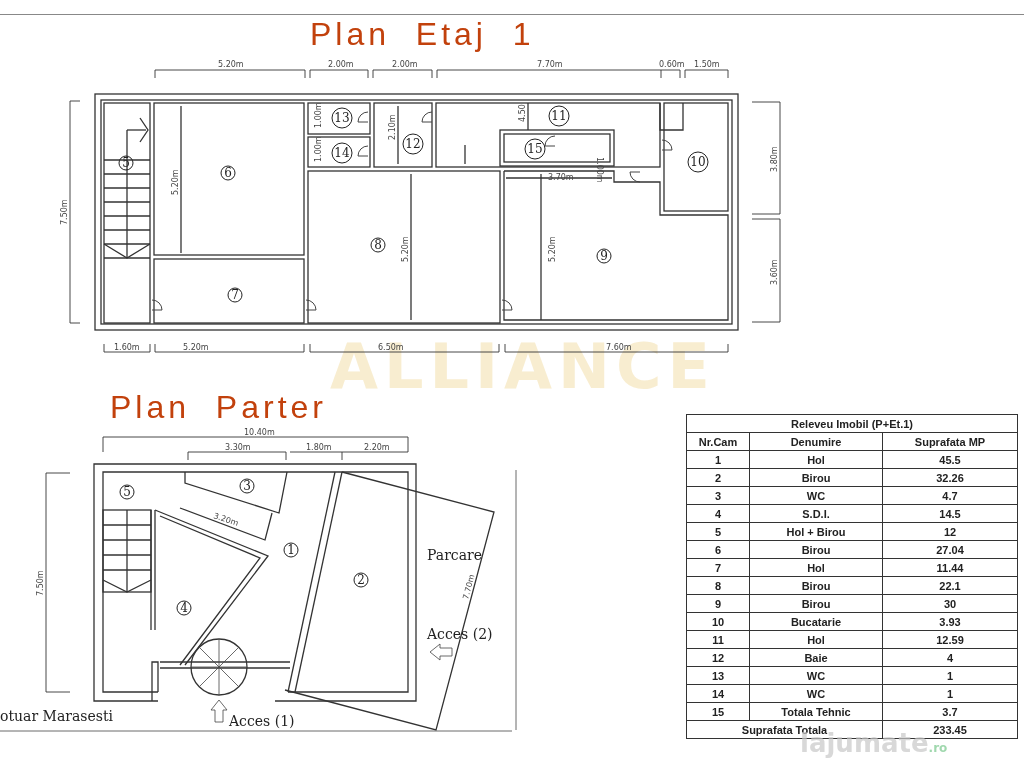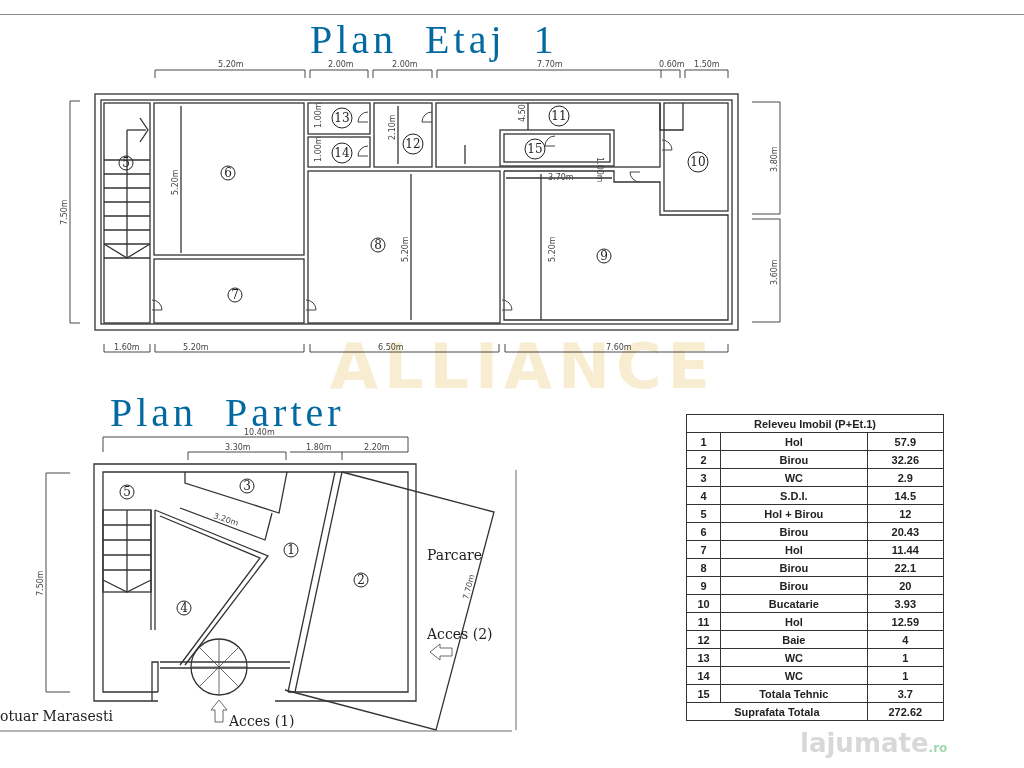--- a/index.html
+++ b/index.html
@@ -1,29 +1,29 @@
 <!DOCTYPE html>
 <html><head>
 <meta charset="utf-8">
 <style>
   html, body { margin: 0; padding: 0; background: #ffffff; }
   body { width: 1024px; height: 768px; position: relative; overflow: hidden; font-family: "DejaVu Serif", serif; }
   .topline { position: absolute; left: 0; top: 14px; width: 1024px; height: 1px; background: #888; }
-  .title { position: absolute; font-family: Liberation Serif, serif; color: #0369a1; font-size: 40px; letter-spacing: 4px; white-space: pre; }
+  .title { position: absolute; font-family: Liberation Sans, sans-serif; color: #c2410c; font-size: 32px; letter-spacing: 4px; white-space: pre; }
   .title-etaj { left: 310px; top: 16px; }
   .title-parter { left: 110px; top: 389px; }
   svg.plan { position: absolute; left: 0; top: 0; }
   .dim { font-family: "DejaVu Sans", sans-serif; font-size: 8px; fill: #444; }
   .roomnum { font-family: "DejaVu Serif", serif; font-size: 12px; fill: #222; }
   .label { font-family: "DejaVu Serif", serif; font-size: 14px; fill: #222; }
   .watermark { position: absolute; left: 330px; top: 330px; font-family: "DejaVu Sans", sans-serif; font-weight: bold; font-size: 62px; color: rgba(240, 215, 150, 0.45); letter-spacing: 6px; }
   .wm-site { position: absolute; left: 800px; top: 728px; font-family: "DejaVu Sans", sans-serif; font-size: 26px; font-weight: bold; color: rgba(200,200,200,0.7); }
   .wm-site .tld { font-size: 12px; color: rgba(120,200,140,0.7); margin-top: 48px; }
 
-  table.releveu { position: absolute; left: 686px; top: 414px; width: 258px; border-collapse: collapse; font-family: "Liberation Sans", sans-serif; font-size: 11px; font-weight: bold; color: #222; }
+  table.releveu { position: absolute; left: 686px; top: 414px; width: 332px; border-collapse: collapse; font-family: "Liberation Sans", sans-serif; font-size: 11px; font-weight: bold; color: #222; }
   table.releveu td { border: 1px solid #333; text-align: center; height: 17px; padding: 0 2px; }
   table.releveu td.c1 { width: 58px; }
   table.releveu td.c2 { width: 128px; }
 </style>
 </head>
 <body>
 
 <div class="topline"></div>
 
 <div class="title title-etaj">Plan  Etaj  1</div>
@@ -273,63 +273,68 @@
   <text class="label" x="229" y="726">Acces  (1)</text>
   <text class="label" x="0" y="721">otuar  Marasesti</text>
 </svg>
 
 <table class="releveu">
   <tbody>
       <tr>
     <td colspan="3">Releveu Imobil (P+Et.1)</td>
   </tr>
   <tr>
+    <td class="c1">Nr.Cam</td>
+    <td class="c2">Denumire</td>
+    <td>Suprafata MP</td>
+  </tr>
+  <tr>
         <td>1</td>
         <td>Hol</td>
-        <td>57.9</td>
+        <td>45.5</td>
       </tr>
   <tr>
         <td>2</td>
         <td>Birou</td>
         <td>32.26</td>
       </tr>
   <tr>
         <td>3</td>
         <td>WC</td>
-        <td>2.9</td>
+        <td>4.7</td>
       </tr>
   <tr>
         <td>4</td>
         <td>S.D.I.</td>
         <td>14.5</td>
       </tr>
   <tr>
         <td>5</td>
         <td>Hol + Birou</td>
         <td>12</td>
       </tr>
   <tr>
         <td>6</td>
         <td>Birou</td>
-        <td>20.43</td>
+        <td>27.04</td>
       </tr>
   <tr>
         <td>7</td>
         <td>Hol</td>
         <td>11.44</td>
       </tr>
   <tr>
         <td>8</td>
         <td>Birou</td>
         <td>22.1</td>
       </tr>
   <tr>
         <td>9</td>
         <td>Birou</td>
-        <td>20</td>
+        <td>30</td>
       </tr>
   <tr>
         <td>10</td>
         <td>Bucatarie</td>
         <td>3.93</td>
       </tr>
   <tr>
         <td>11</td>
         <td>Hol</td>
         <td>12.59</td>
@@ -349,20 +354,20 @@
         <td>WC</td>
         <td>1</td>
       </tr>
   <tr>
         <td>15</td>
         <td>Totala Tehnic</td>
         <td>3.7</td>
       </tr>
   <tr>
     <td colspan="2">Suprafata Totala</td>
-    <td>272.62</td>
+    <td>233.45</td>
   </tr>
 </tbody>
   </table>
 
 <div class="wm-site">
   <span>lajumate</span><span class="tld">.ro</span>
 </div>
 
 </body></html>

